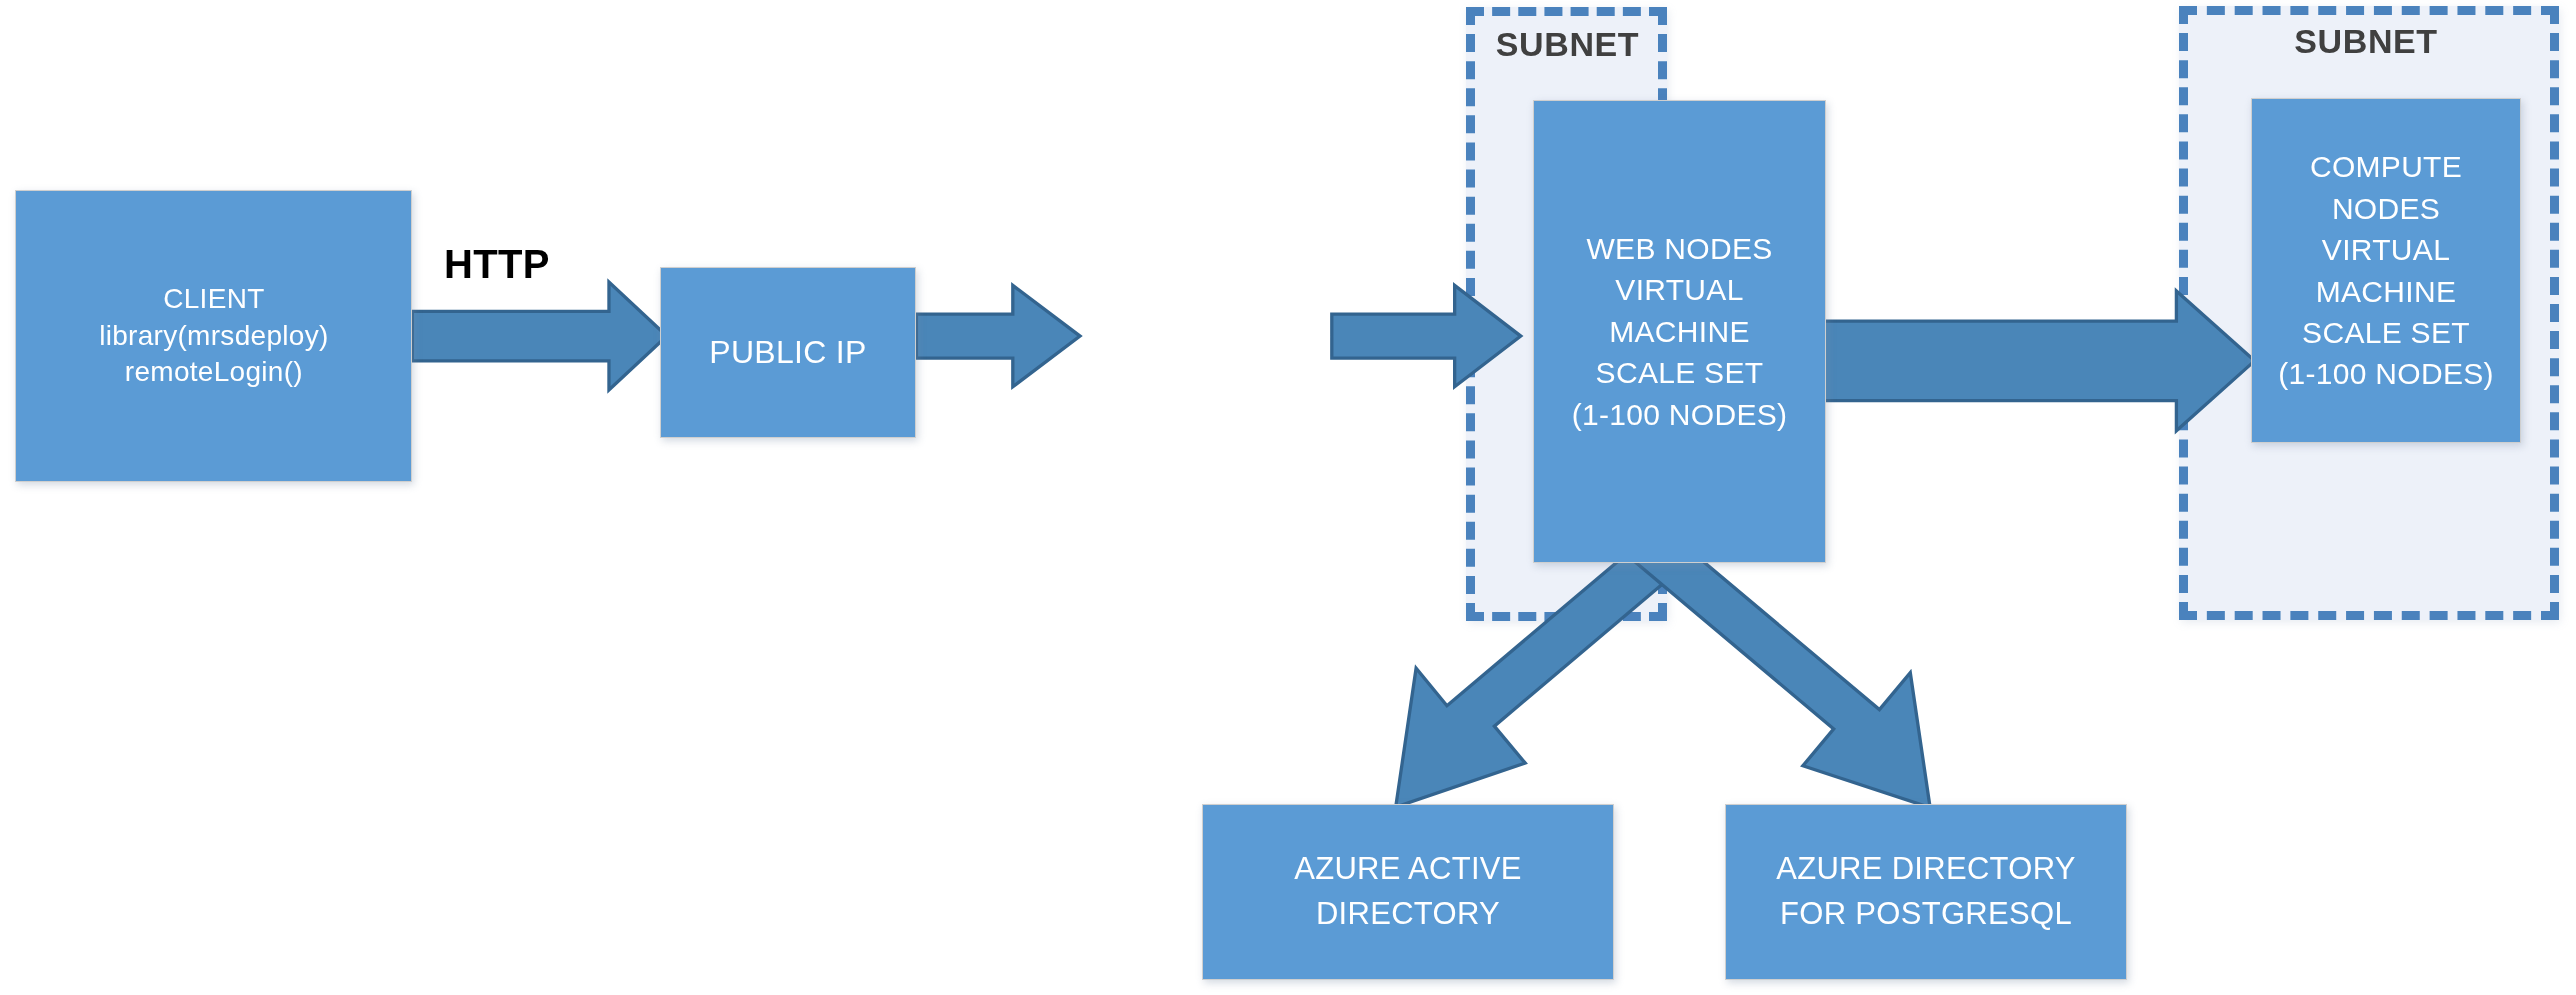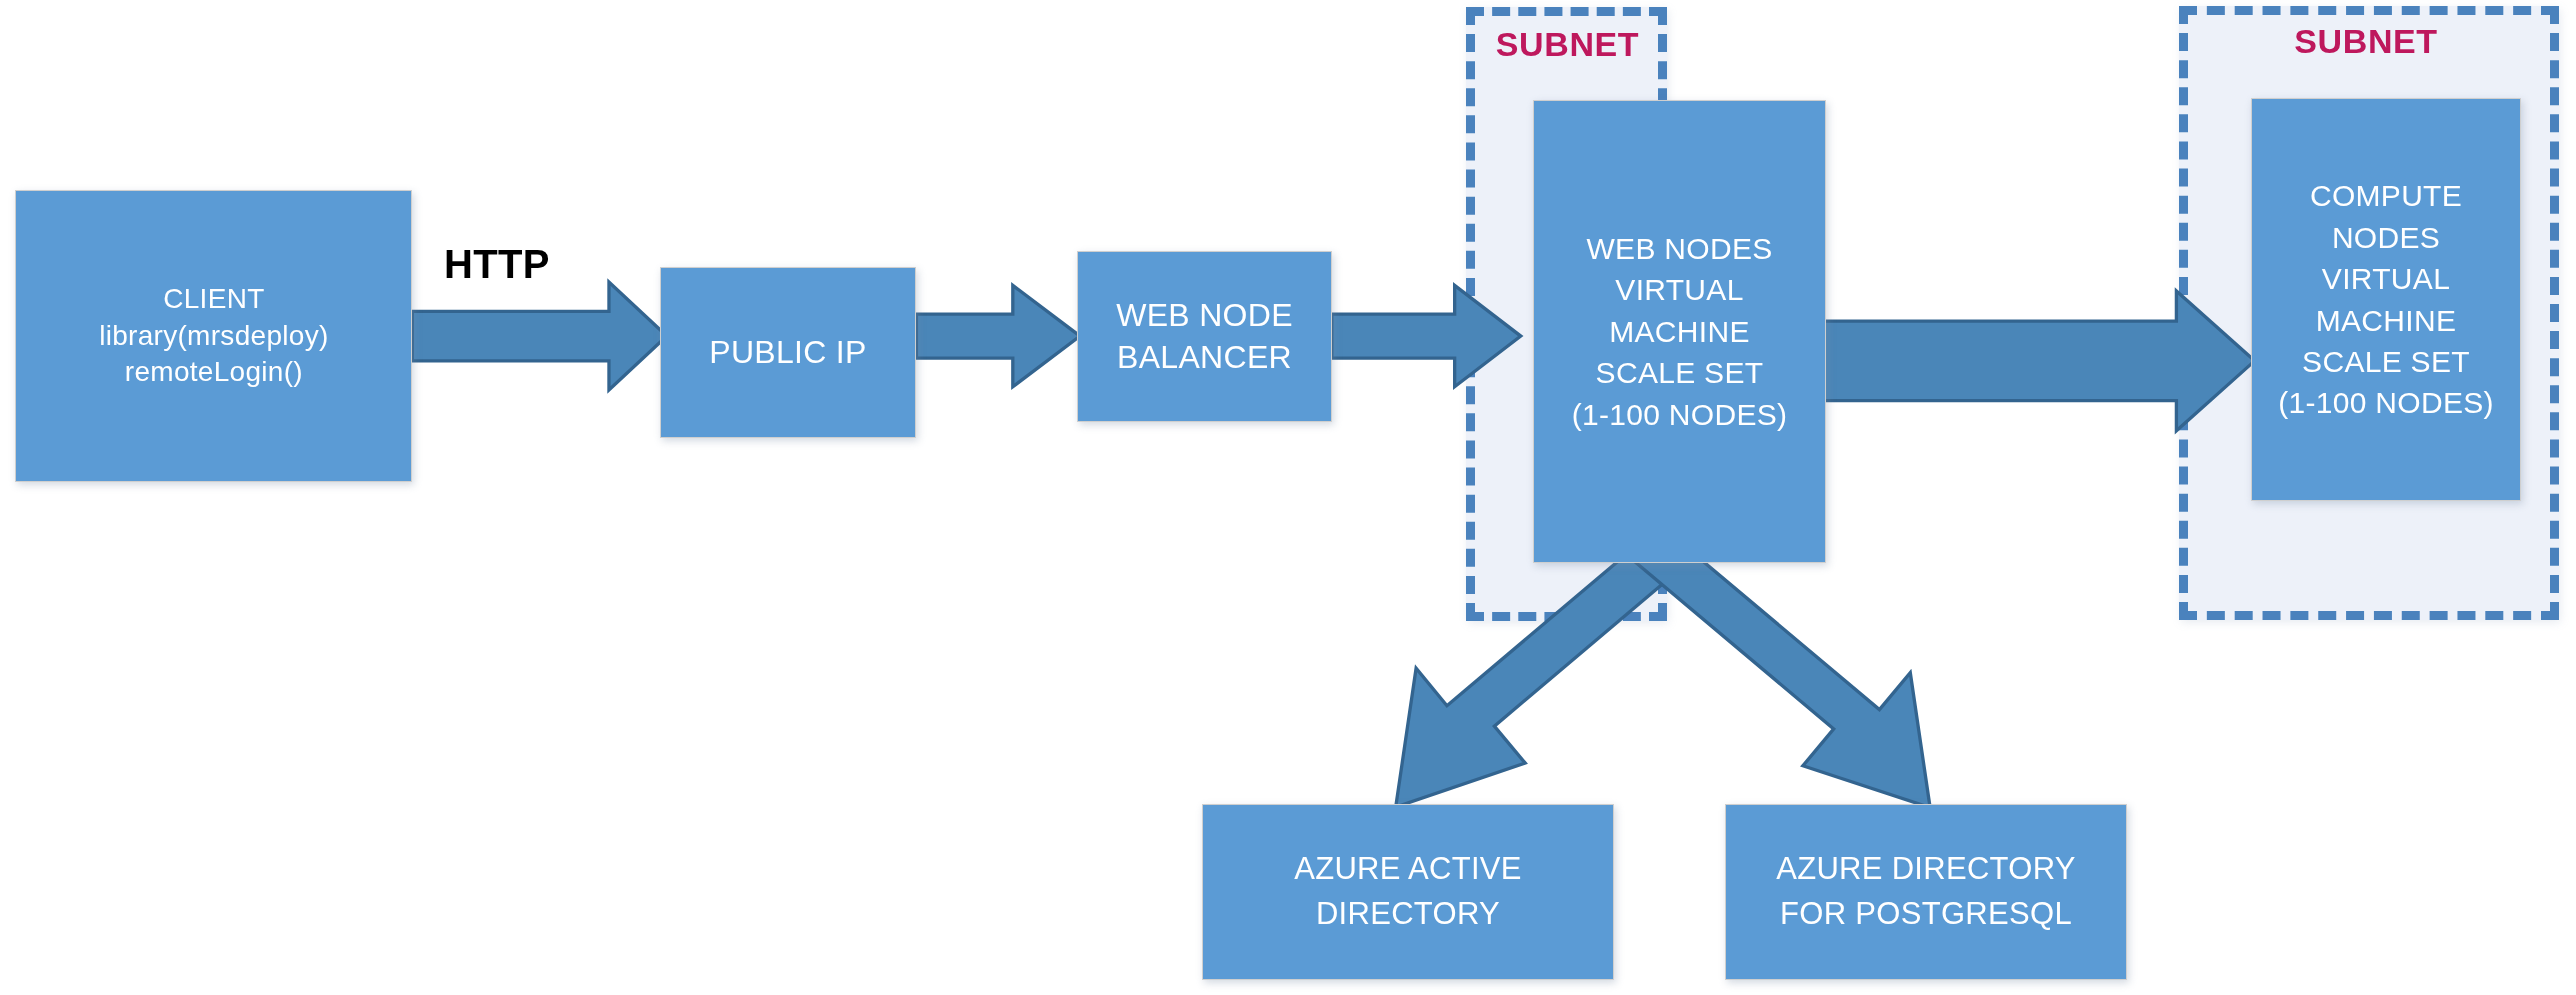--- a/index.html
+++ b/index.html
@@ -42,21 +42,21 @@
   .subnet {
     position: absolute;
     background: #EDF1F9;
     box-sizing: border-box;
     border: 9.4px dashed #4A82BD;
     z-index: 2;
     box-shadow: 2.2px 3.3px 8.8px rgba(140,160,185,0.22);
   }
   .subnet-label {
     position: absolute;
-    color: #be185d;
+    color: #404040;
     font-weight: bold;
     font-family: "Liberation Sans", sans-serif;
     letter-spacing: 0.6px;
     z-index: 7;
     text-align: center;
     white-space: nowrap;
   }
   
   .edge-label {
     position: absolute;
@@ -109,30 +109,28 @@
 
     <polygon class="blockarrow" points="3028,966 3411,1288 3467,1221 3503,1466 3272,1390 3328,1323 2945,1001"></polygon>
   </svg>
 
   <div class="node" style="left:15.4px; top:190px; width:397px; height:292px; font-size:28px;">CLIENT
 library(mrsdeploy)
 remoteLogin()</div>
 
   <div class="node" style="left:660px; top:251px; width:256px; height:171px; font-size:32px;margin-top:16px;">PUBLIC IP</div>
 
-  <div class="node" style="left:1077px; top:251px; width:255px; height:171px; font-size:32px;">WEB NODE
-BALANCER</div>
 
   <div class="node" style="left:1533px; top:100px; width:293px; height:463px; font-size:30px; line-height:1.38;">WEB NODES
 VIRTUAL
 MACHINE
 SCALE SET
 (1-100 NODES)</div>
 
-  <div class="node" style="left:2251px; top:98px; width:270px; height:403px; font-size:30px; line-height:1.38;">COMPUTE NODES
+  <div class="node" style="left:2251px; top:98px; width:270px; height:345px; font-size:30px; line-height:1.38;">COMPUTE NODES
 VIRTUAL
 MACHINE
 SCALE SET
 (1-100 NODES)</div>
 
   <div class="node" style="left:1202px; top:804px; width:412px; height:176px; font-size:31px; line-height:1.45;">AZURE ACTIVE
 DIRECTORY</div>
 
   <div class="node" style="left:1725px; top:804px; width:402px; height:176px; font-size:31px; line-height:1.45;">AZURE DIRECTORY
 FOR POSTGRESQL</div>

